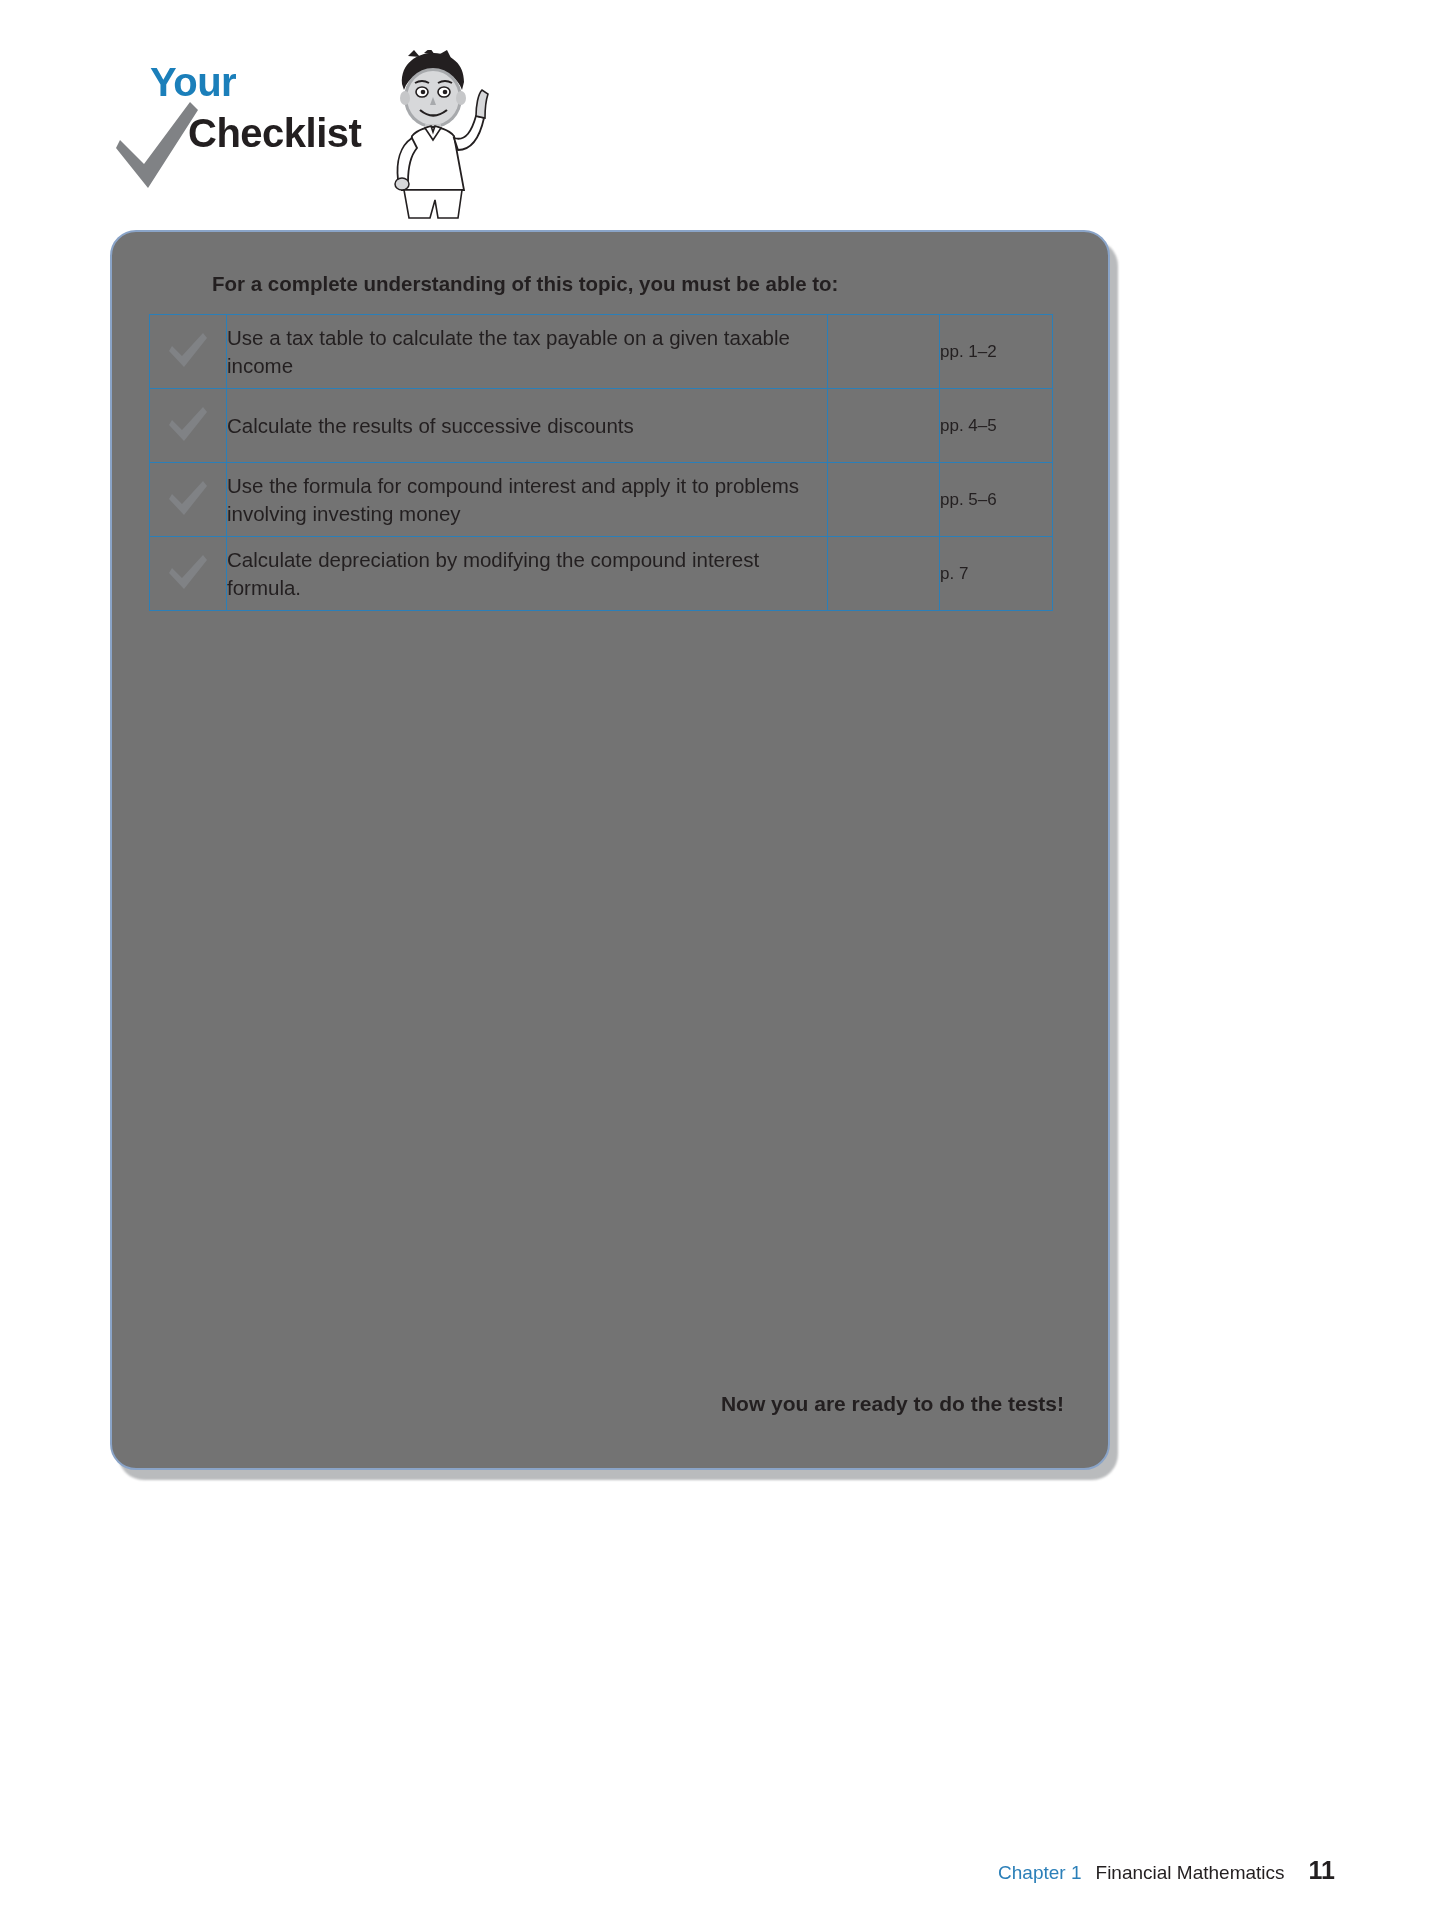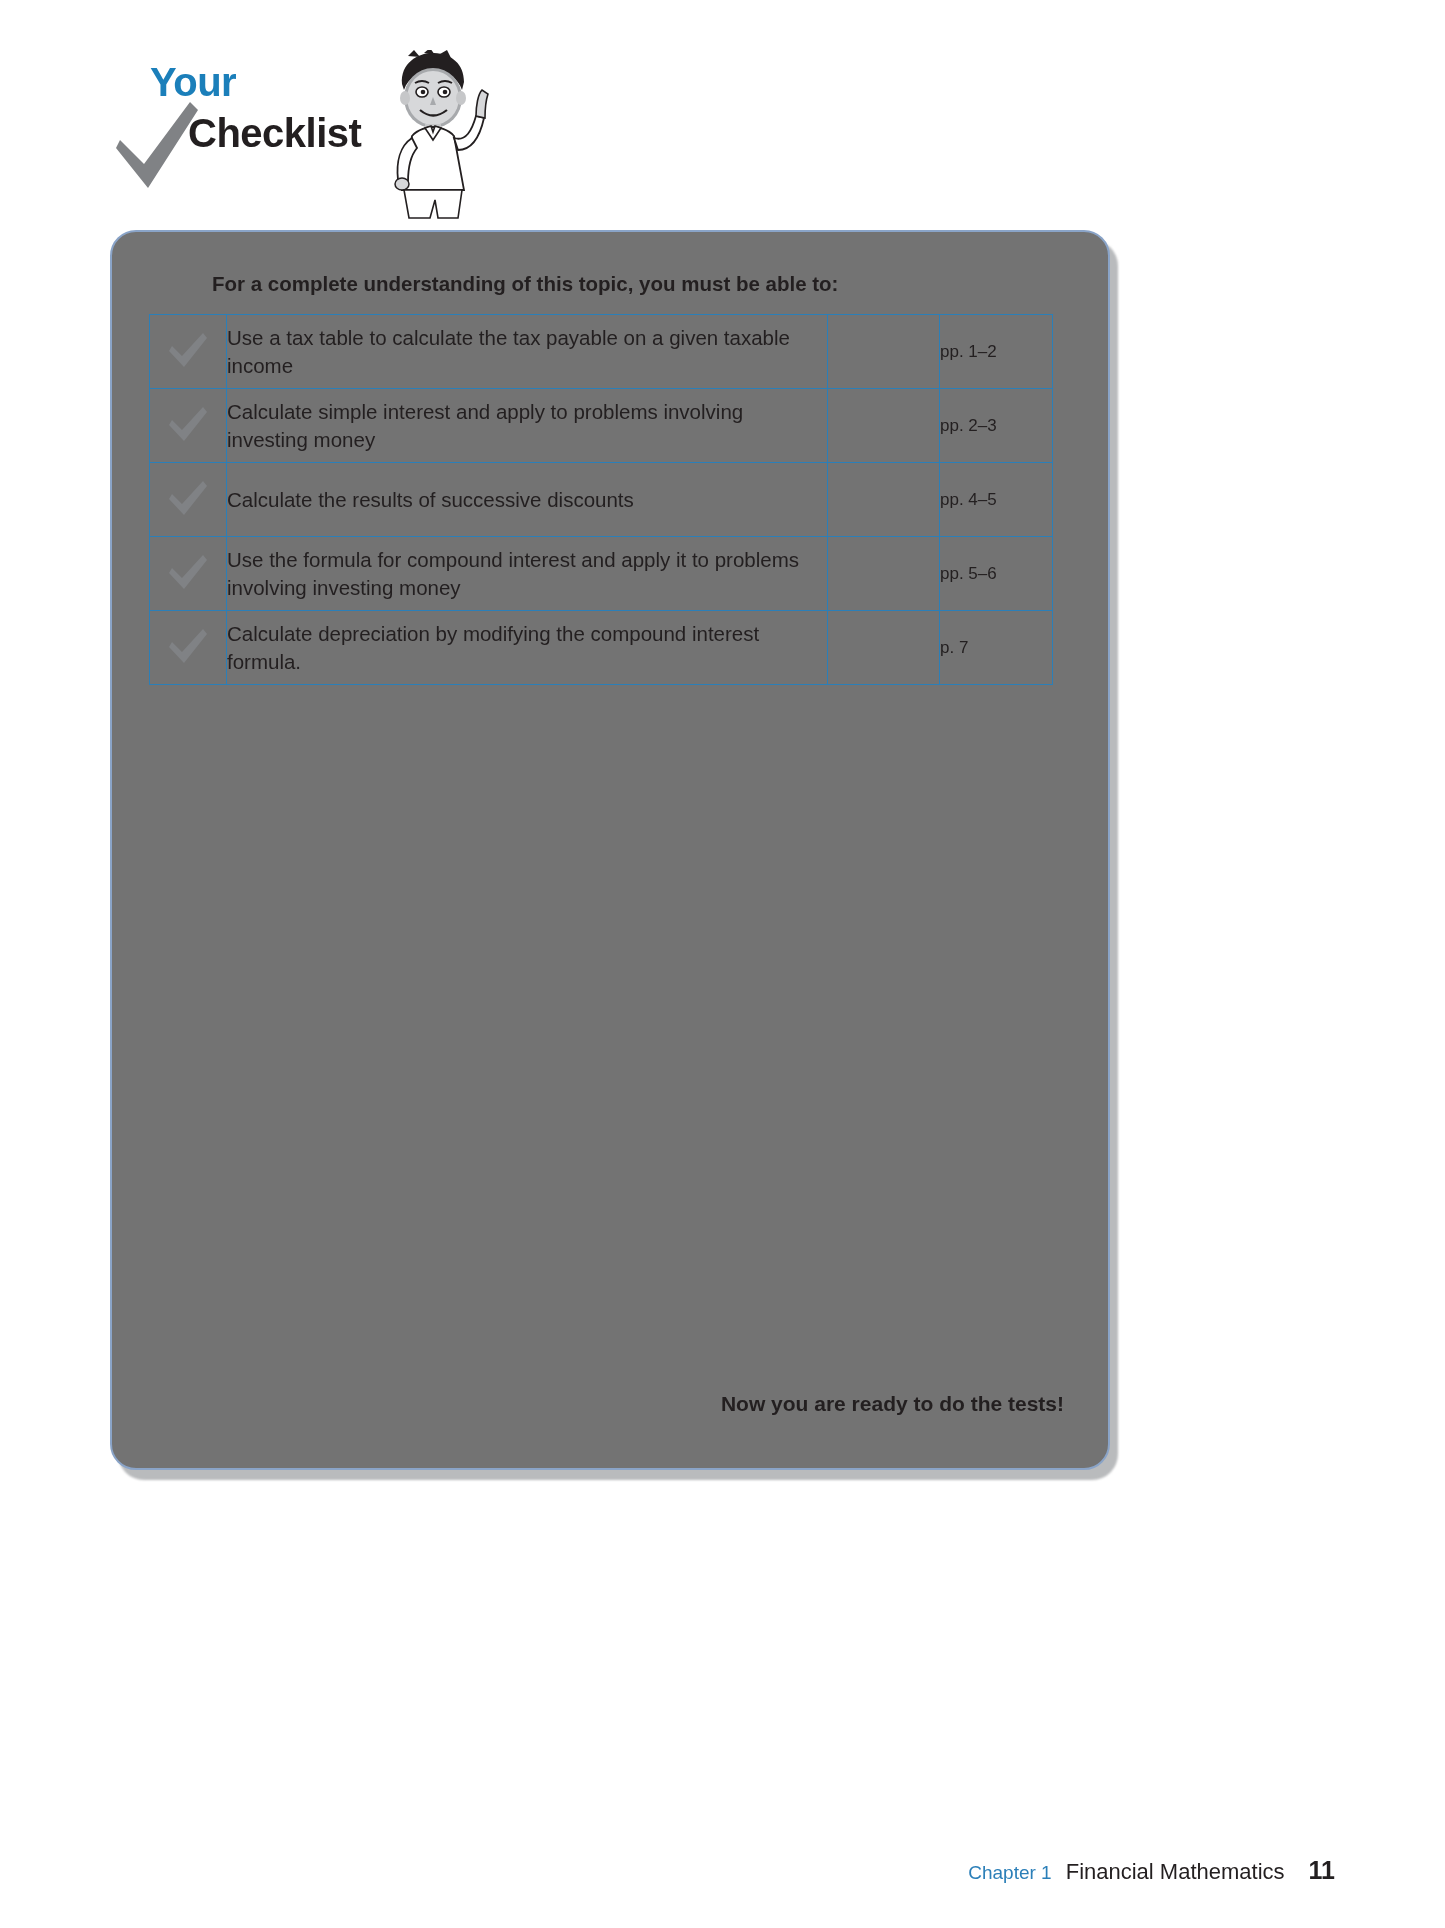--- a/index.html
+++ b/index.html
@@ -142,21 +142,21 @@
     top: 1856px;
     display: flex;
     align-items: baseline;
     gap: 14px;
   }
   .footer-chapter {
     font-size: 19px;
     color: #2b7fb8;
   }
   .footer-topic {
-    font-size: 22px;
+    font-size: 19px;
     color: #231f20;
     text-align: center;
   }
   .footer-pageno {
     font-size: 25px;
     font-weight: bold;
     color: #231f20;
     margin-left: 10px;
   }
 </style>
@@ -244,32 +244,20 @@
         <td class="cell-pages">pp. 1–2</td>
       </tr>
       <tr>
         <td class="cell-tick">
           <span class="tick-svg">
             <svg width="42" height="40" viewBox="0 0 42 40">
                 <path d="M2 21 L5 16 L15 26 L36 3 L40 8 L17 37 Z" fill="#808285"></path>
               </svg>
           </span>
         </td>
-        <td class="cell-text">Calculate simple interest and apply to problems involving investing money</td>
-        <td class="cell-blank"></td>
-        <td class="cell-pages">pp. 2–3</td>
-      </tr>
-      <tr>
-        <td class="cell-tick">
-          <span class="tick-svg">
-            <svg width="42" height="40" viewBox="0 0 42 40">
-                <path d="M2 21 L5 16 L15 26 L36 3 L40 8 L17 37 Z" fill="#808285"></path>
-              </svg>
-          </span>
-        </td>
         <td class="cell-text">Calculate the results of successive discounts</td>
         <td class="cell-blank"></td>
         <td class="cell-pages">pp. 4–5</td>
       </tr>
       <tr>
         <td class="cell-tick">
           <span class="tick-svg">
             <svg width="42" height="40" viewBox="0 0 42 40">
                 <path d="M2 21 L5 16 L15 26 L36 3 L40 8 L17 37 Z" fill="#808285"></path>
               </svg>

